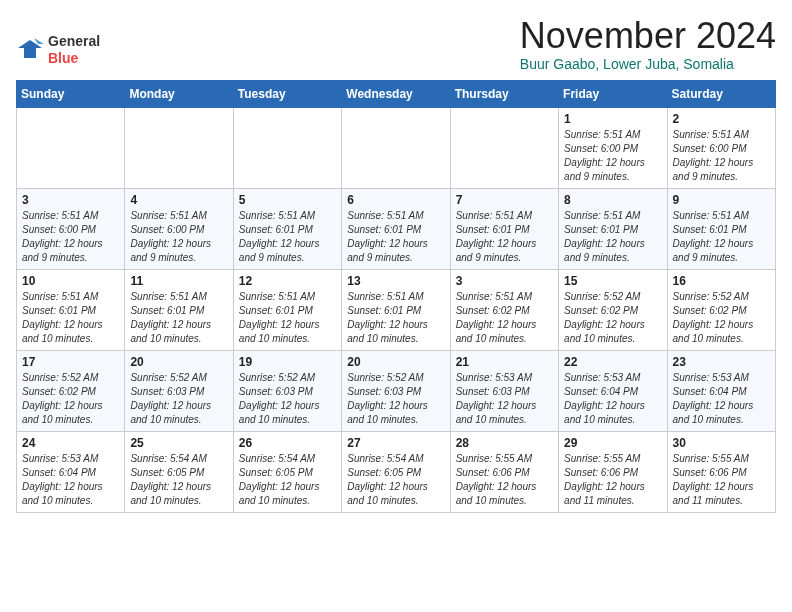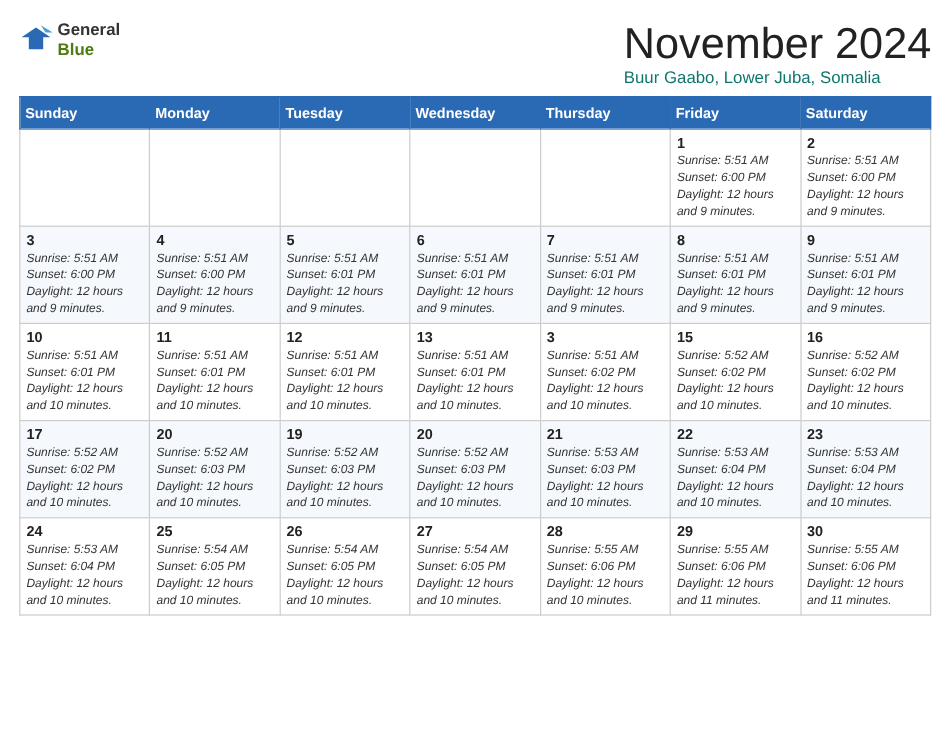--- a/index.html
+++ b/index.html
@@ -13,28 +13,29 @@
     .header {
       display: flex;
       align-items: flex-start;
       justify-content: space-between;
       margin-bottom: 8px;
     }
     .logo {
       display: flex;
       align-items: center;
       gap: 4px;
+      margin-top: 17px;
     }
     .logo-text {
       font-size: 14px;
       font-weight: bold;
       line-height: 1.2;
     }
     .logo-text .general { color: #333; }
-    .logo-text .blue { color: #4d7c0f; }
+    .logo-text .blue { color: #ef4444; }
     .logo-bird {
       width: 28px;
       height: 28px;
     }
     .title-block {
     }
     .month-title {
       font-size: 36px;
       font-weight: normal;
       color: #222;

